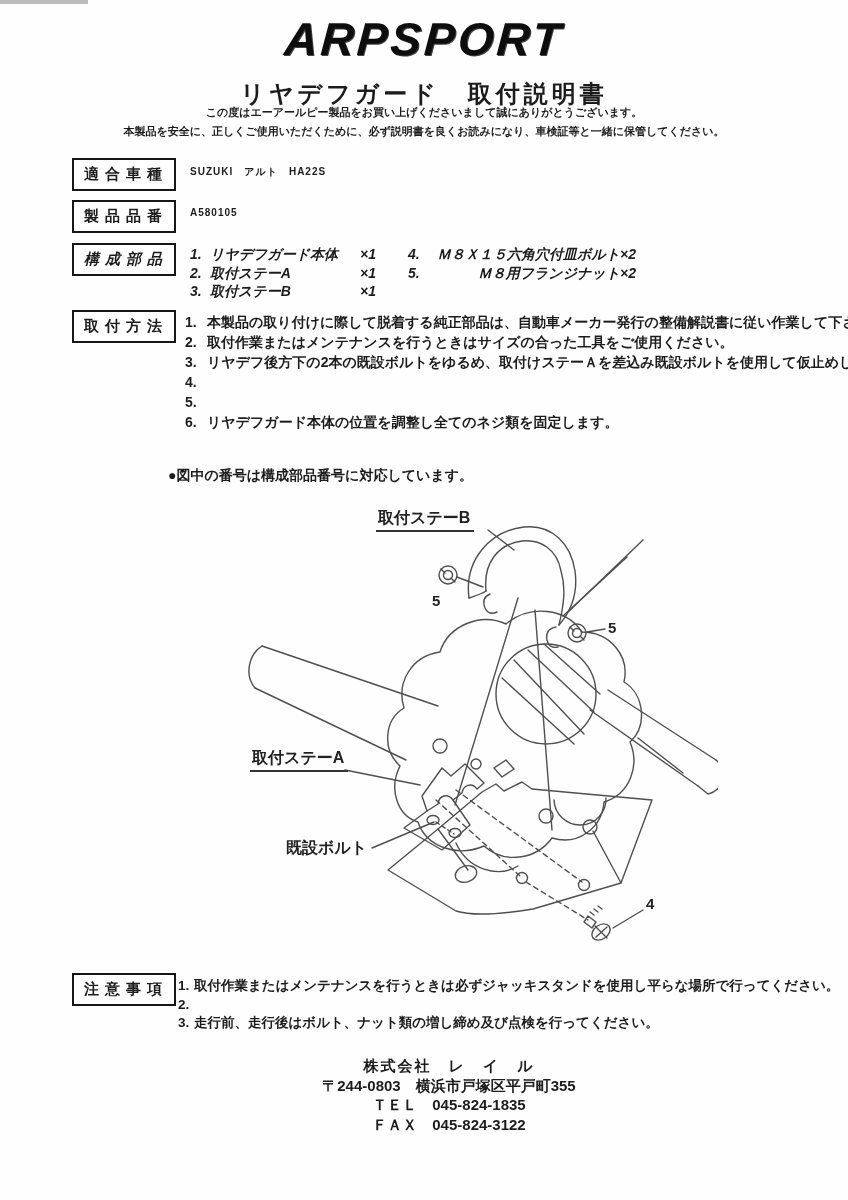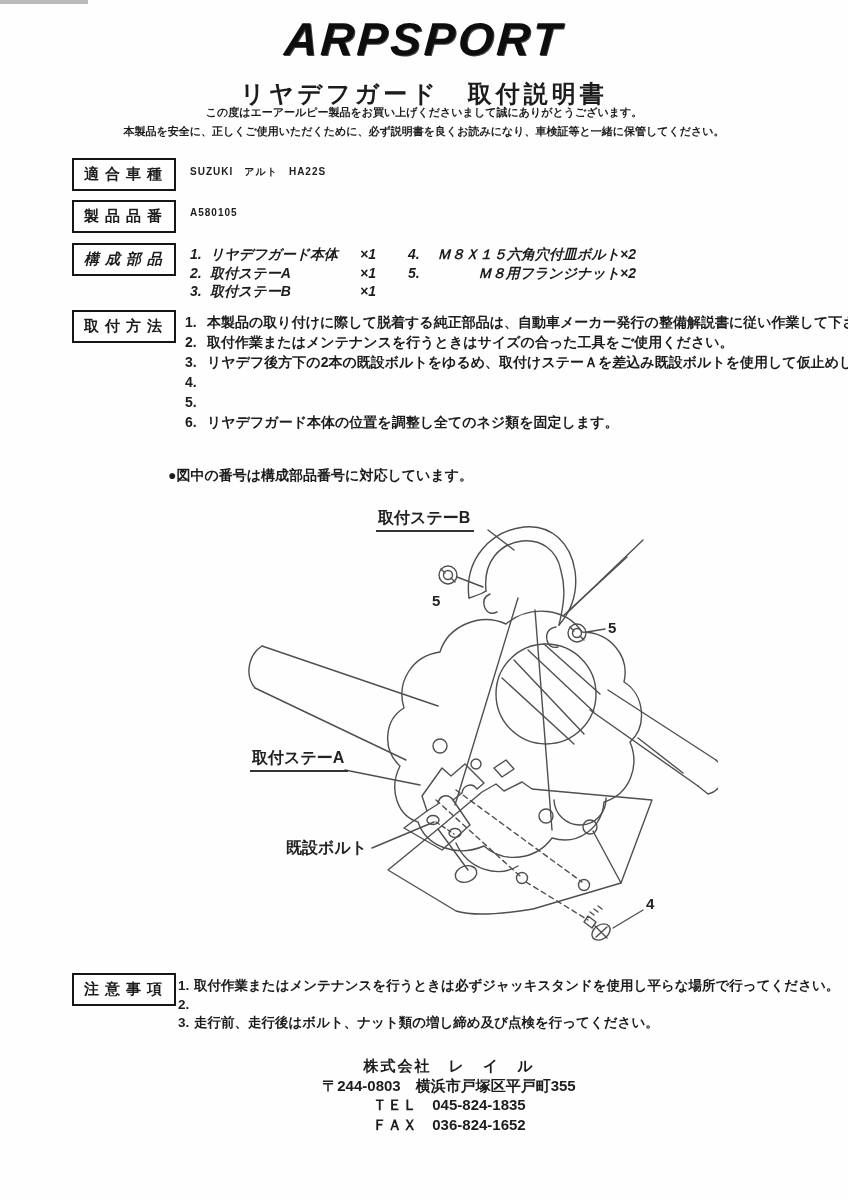--- a/index.html
+++ b/index.html
@@ -274,15 +274,15 @@
         <span class="caution-no">3.</span>
         <span>走行前、走行後はボルト、ナット類の増し締め及び点検を行ってください。</span>
       </div>
     </div>
   </div>
 
   <div class="footer">
     <div class="company">株式会社　レ　イ　ル</div>
     <div>〒244-0803　横浜市戸塚区平戸町355</div>
     <div>ＴＥＬ　045-824-1835</div>
-    <div>ＦＡＸ　036-824-1652</div>
+    <div>ＦＡＸ　045-824-3122</div>
   </div>
 </div>
 
 </body></html>

